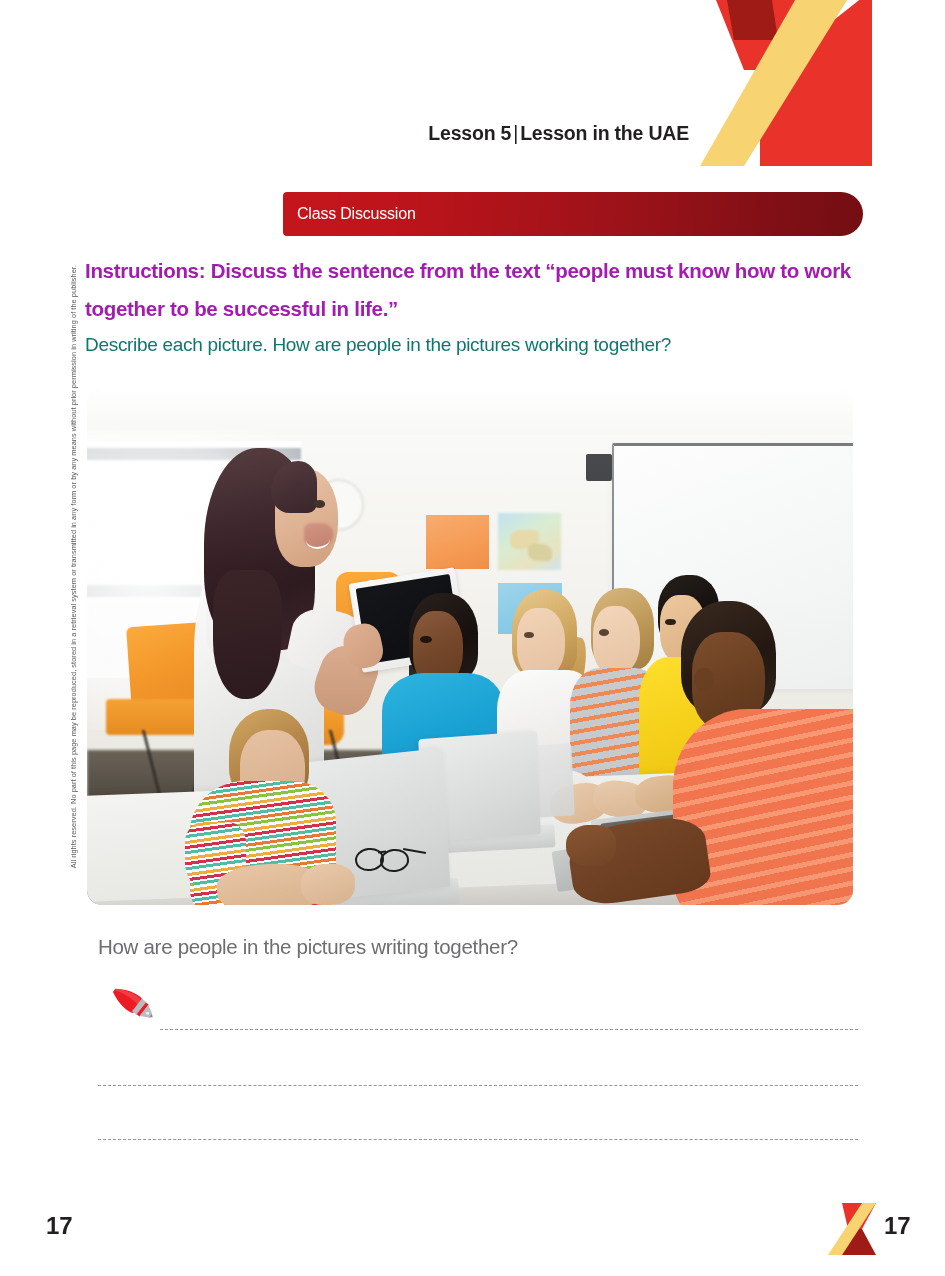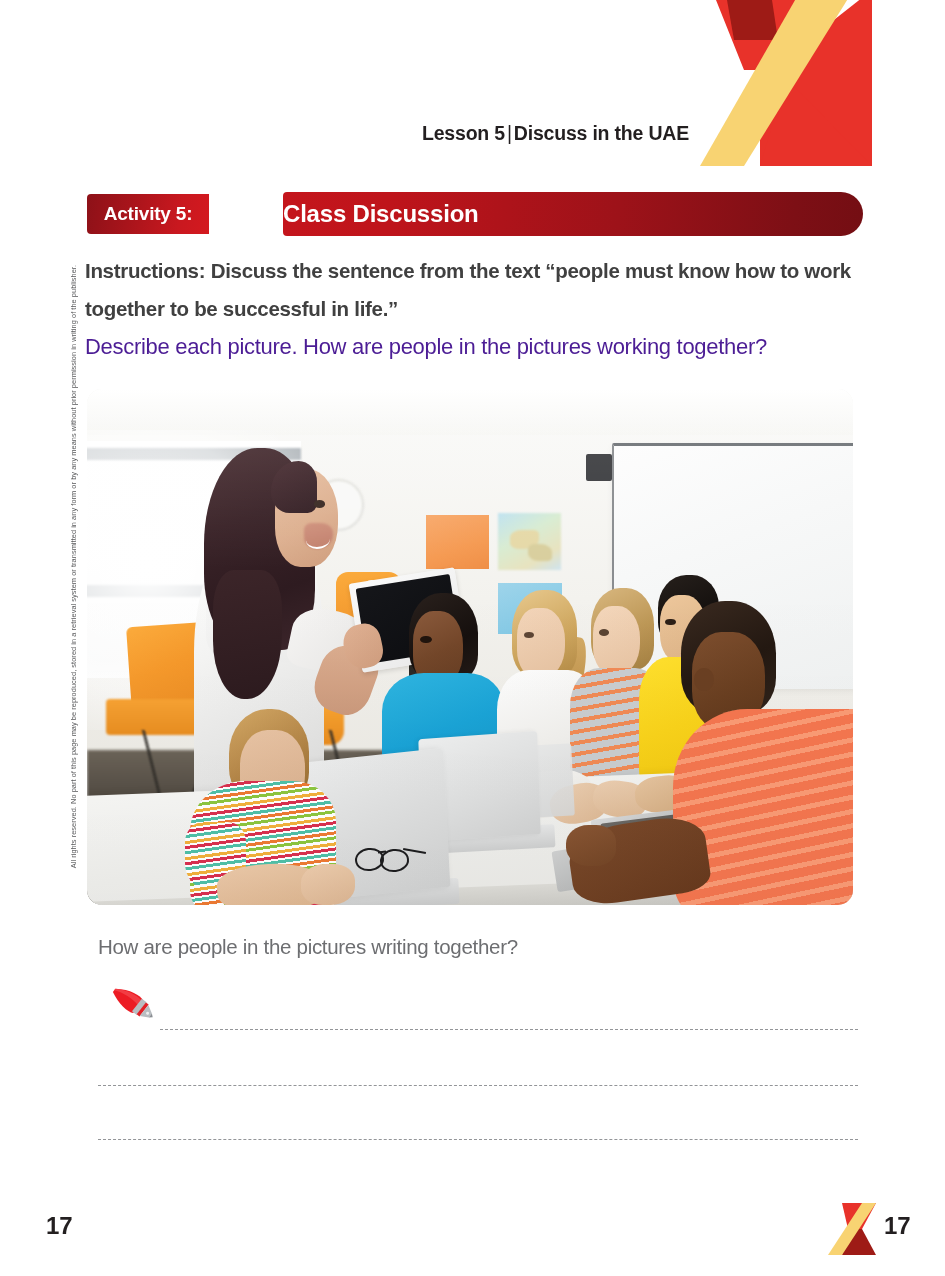--- a/index.html
+++ b/index.html
@@ -83,24 +83,24 @@
     top: 0;
     width: 580px;
     height: 44px;
     background: linear-gradient(95deg, #c4151c 0%, #bf141b 18%, #9d1219 58%, #7d0f15 88%, #740e13 100%);
     border-radius: 4px 22px 22px 4px;
     display: flex;
     align-items: center;
   }
   .activity-bar span {
     color: #ffffff;
-    font-size: 24px;
-    font-weight: bold;
+    font-size: 16px;
+    font-weight: normal;
     letter-spacing: -0.2px;
-    margin-left: 0;
+    margin-left: 14px;
   }
 
   
   .side-copyright {
     position: absolute;
     left: 56px;
     top: 265px;
     width: 20px;
     height: 740px;
   }
@@ -118,32 +118,32 @@
   }
 
   
   .instructions {
     position: absolute;
     left: 85px;
     top: 252px;
     width: 790px;
     font-size: 20.5px;
     font-weight: bold;
-    color: #404040;
+    color: #a21caf;
     line-height: 38px;
     letter-spacing: -0.3px;
   }
   .describe {
     position: absolute;
     left: 85px;
     top: 334px;
     width: 800px;
-    font-size: 22px;
+    font-size: 19px;
     font-weight: normal;
-    color: #4c1d95;
+    color: #0f766e;
     letter-spacing: -0.3px;
   }
 
   
   .photo {
     position: absolute;
     left: 87px;
     top: 389px;
     width: 766px;
     height: 516px;
@@ -699,31 +699,28 @@
   <svg width="172" height="166" viewBox="0 0 172 166">
     <polygon points="0,-40 88,-40 120,70 44,70" fill="#E8322A"></polygon>
     <polygon points="20,-40 66,-40 78,40 34,40" fill="#9E1B16"></polygon>
     <polygon points="60,78 172,-10 172,166 60,166" fill="#E8322A"></polygon>
     <polygon points="86,78 172,166 60,166" fill="#E8322A"></polygon>
     <polygon points="118,-40 172,-40 44,166 0,166" fill="#F8D372"></polygon>
   </svg>
 </div>
 
 <div class="header-title">
-  <span>Lesson 5</span><span class="bar">|</span><span>Discuss in the UAE</span>
+  <span>Lesson 5</span><span class="bar">|</span><span>Lesson in the UAE</span>
 </div>
 
 <div class="side-copyright">
   <span>All rights reserved. No part of this page may be reproduced, stored in a retrieval system or transmitted in any form or by any means without prior permission in writing of the publisher.</span>
 </div>
 
 <div class="activity-row">
-  <div class="activity-badge">
-    <span>Activity 5:</span>
-  </div>
   <div class="pen-icon-head">
     <svg width="62" height="56" viewBox="0 0 62 56">
       <g transform="rotate(38 31 28)">
         <path d="M8 22 C20 12, 34 10, 40 13 L40 30 C34 33, 20 33, 8 26 Z" fill="#EC1C24"></path>
         <path d="M8 22 C18 14, 30 12, 38 14 L38 21 C28 19, 17 20, 8 24 Z" fill="#F4474D" opacity="0.75"></path>
         <rect x="38" y="12.5" width="7" height="18" fill="#7C8085"></rect>
         <rect x="44.5" y="13" width="4" height="17" fill="#E12127"></rect>
         <path d="M48 13.5 L58 19 L58 24 L48 29.5 Z" fill="#9DA1A6"></path>
         <path d="M58 19 L62 21.5 L58 24 Z" fill="#5E6266"></path>
         <circle cx="53" cy="21.5" r="1.8" fill="#E9EAEB"></circle>

